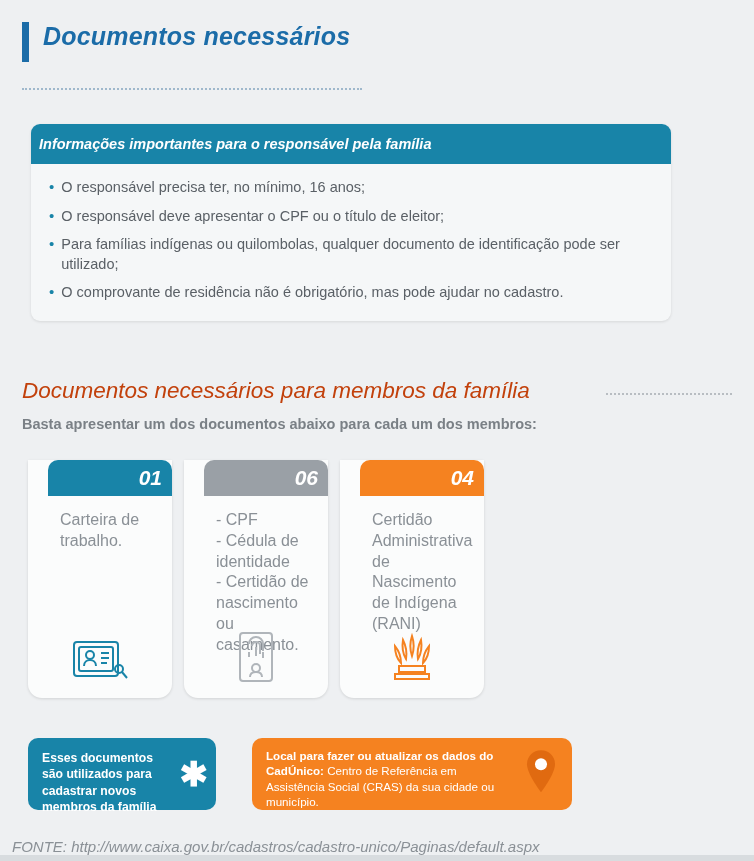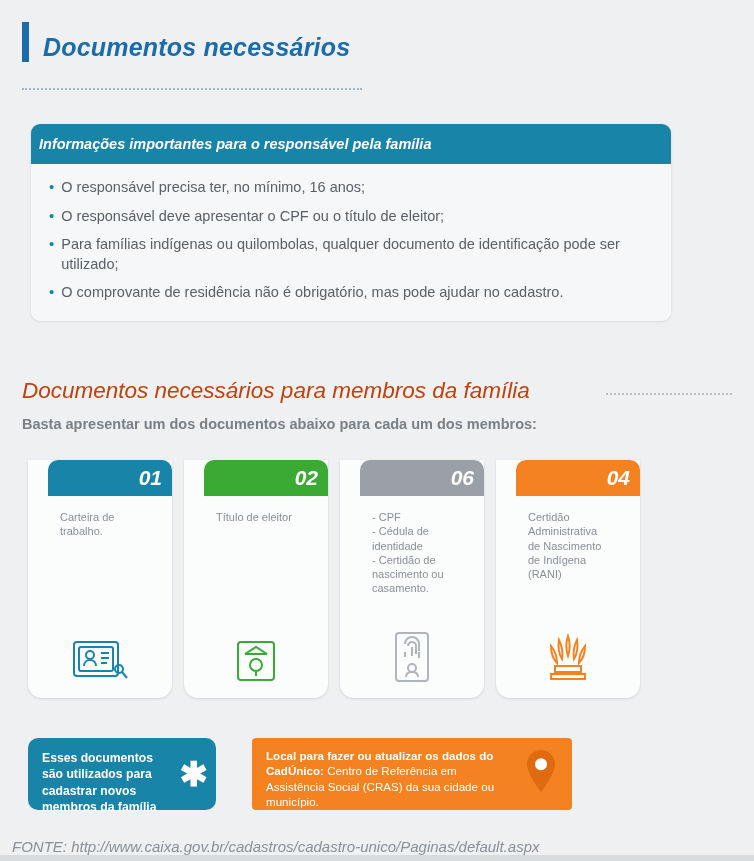--- a/index.html
+++ b/index.html
@@ -15,21 +15,21 @@
     position: relative;
     overflow: hidden;
   }
 
   
   .header {
     position: absolute;
     top: 22px;
     left: 22px;
     display: flex;
-    align-items: flex-end;
+    align-items: flex-start;
   }
   .header-bar {
     width: 7px;
     height: 40px;
     background: #1b6ca8;
     margin-right: 14px;
   }
   .header-title {
     font-size: 25px;
     font-weight: bold;
@@ -135,21 +135,21 @@
     font-weight: bold;
     font-style: italic;
     display: flex;
     align-items: center;
     justify-content: flex-end;
     padding-right: 10px;
     box-sizing: border-box;
   }
   .doc-card-text {
     padding: 14px 12px 0 12px;
-    font-size: 11px;
+    font-size: 16px;
     color: #8a9096;
     line-height: 1.3;
     white-space: pre-line;
   }
   .doc-card-icon {
     position: absolute;
     bottom: 14px;
     left: 0;
     right: 0;
     display: flex;
@@ -181,21 +181,21 @@
     line-height: 1;
     color: #fff;
   }
   .banner-orange {
     position: absolute;
     top: 738px;
     left: 252px;
     width: 320px;
     height: 72px;
     background: #f58220;
-    border-radius: 4px;
+    border-radius: 10px;
     color: #fff;
     font-size: 11.6px;
     line-height: 1.33;
     padding: 10px 58px 10px 14px;
     box-sizing: border-box;
   }
   .banner-orange b { font-weight: bold; }
   .banner-orange-icon {
     position: absolute;
     right: 10px;
@@ -269,33 +269,20 @@
         <path d="M14 30c0-4 3-6 6-6s6 2 6 6"></path>
         <line x1="31" y1="17" x2="39" y2="17"></line>
         <line x1="31" y1="22" x2="39" y2="22"></line>
         <line x1="31" y1="27" x2="37" y2="27"></line>
         <circle cx="49" cy="33" r="4"></circle>
         <path d="M52 36l5 6"></path>
       </svg>
     </div>
   </div>
 
-  <div class="doc-card">
-    <div class="doc-card-head" style="background:#3aaa35">02</div>
-    <div class="doc-card-text">Título de eleitor</div>
-    <div class="doc-card-icon">
-      <svg width="46" height="50" viewBox="0 0 46 50" fill="none" stroke="#3aaa35" stroke-width="2">
-        <rect x="5" y="8" width="36" height="38" rx="3"></rect>
-        <path d="M12 20l11-7 11 7"></path>
-        <path d="M12 20h22"></path>
-        <circle cx="23" cy="31" r="6"></circle>
-        <path d="M23 37v5"></path>
-      </svg>
-    </div>
-  </div>
 
   <div class="doc-card">
     <div class="doc-card-head" style="background:#9aa0a6">06</div>
     <div class="doc-card-text">- CPF
 - Cédula de
 identidade
 - Certidão de
 nascimento ou
 casamento.</div>
     <div class="doc-card-icon">

